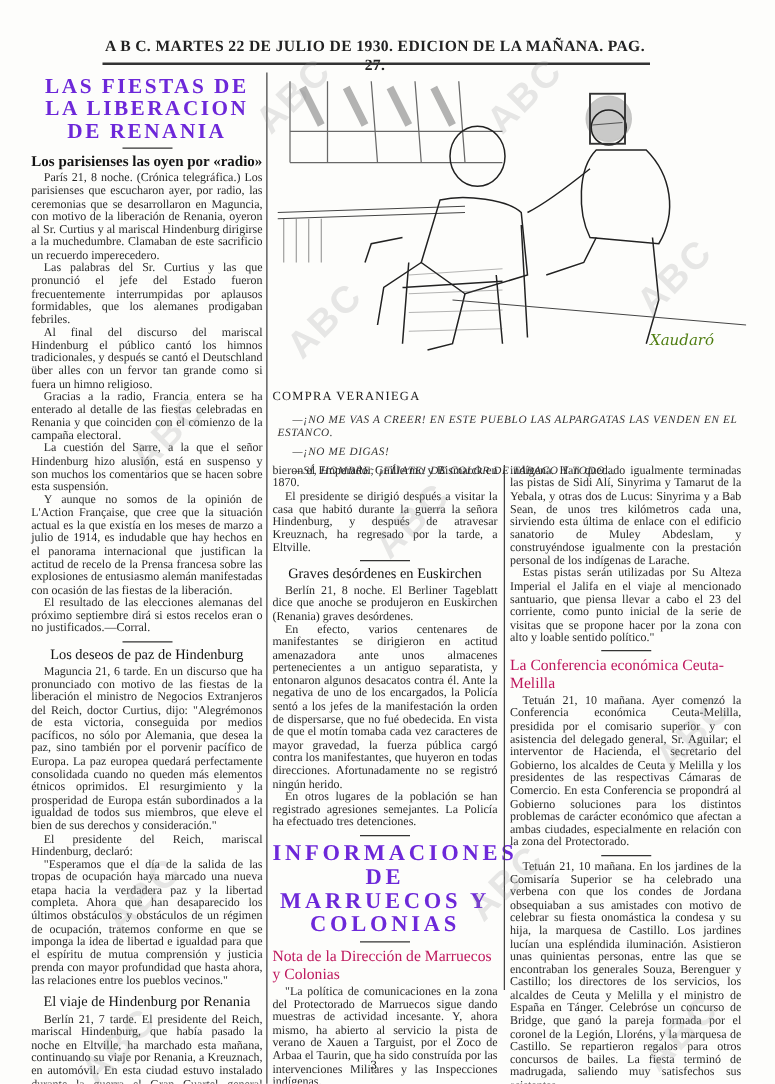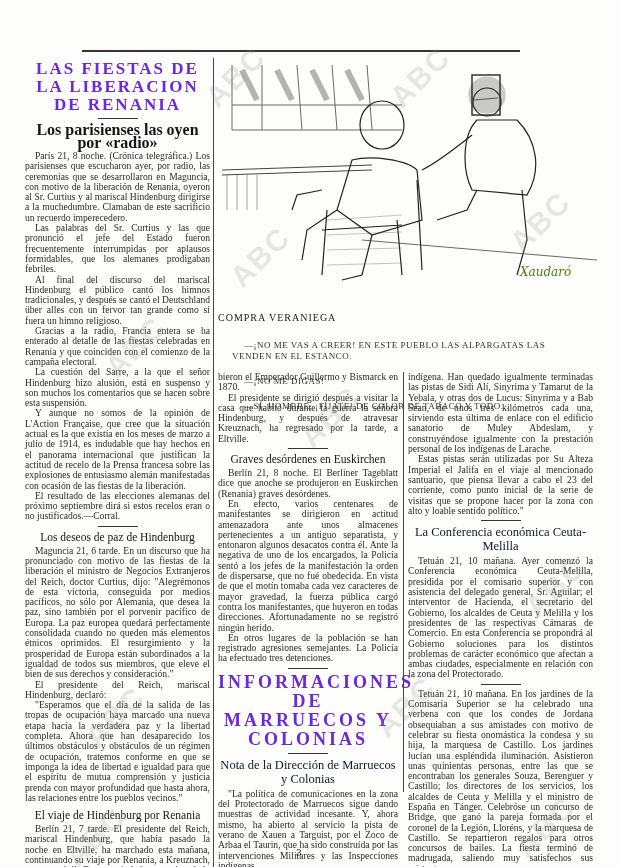--- a/index.html
+++ b/index.html
@@ -7,37 +7,38 @@
   .page { position:absolute; inset:0; background:#fdfdfb; }
   .masthead { position:absolute; left:80px; top:30px; width:440px; text-align:center; font-size:12.5px; letter-spacing:0.3px; font-family:"Liberation Serif", serif; font-weight:bold; color:#222; }
   .masthead-rule { position:absolute; left:82px; top:50px; width:438px; height:2px; background:#333; }
   .col { position:absolute; font-family:"Liberation Serif", serif; font-size:9.6px; line-height:10.3px; text-align:justify; color:#2a2a2a; }
   .col p { margin:0; text-indent:10px; }
   .col1 { left:25px; top:58px; width:185px; }
   .col2 { left:218px; top:372px; width:180px; }
   .col3 { left:408px; top:372px; width:185px; }
   .vrule { position:absolute; width:1px; background:#444; }
   .h-big { font-family:"Liberation Serif", serif; font-weight:bold; text-align:center; letter-spacing:2px; font-size:17px; line-height:18px; color:#6d28d9; margin:2px 0 4px; }
-  .h-sub { font-weight:bold; text-align:center; font-size:16px; line-height:13px; color:#151515; margin:4px 0 2px; }
+  .h-sub { font-weight:bold; text-align:center; font-size:12px; line-height:13px; color:#151515; margin:4px 0 2px; }
   .h-sub2 { text-align:center; font-size:11.5px; line-height:13px; color:#151515; margin:3px 0 2px; }
-  .h-ital { text-align:center; font-size:12.5px; line-height:14px; font-weight:bold; color:#0f172a; margin:3px 0 3px; }
+  .h-ital { text-align:left; font-size:12.5px; line-height:14px; font-weight:bold; color:#be185d; margin:3px 0 3px; }
   .sep { width:40px; height:1px; background:#333; margin:4px auto; }
   .illustration { position:absolute; left:222px; top:60px; width:375px; height:228px; }
   .caption { position:absolute; left:218px; top:312px; width:380px; text-align:left; font-size:10px; letter-spacing:1px; font-family:"Liberation Serif", serif; }
   .dialogue { position:absolute; left:218px; top:326px; width:380px; font-family:"Liberation Serif", serif; font-size:9px; line-height:11px; letter-spacing:0.5px; color:#333; }
-  .dialogue p { margin:14px; text-indent:12px; }
+  .dialogue p { margin:4px; text-indent:12px;font-style:italic; }
   .wm { position:absolute; font-family:"Liberation Sans", sans-serif; font-size:30px; color:rgba(150,150,150,0.22); transform:rotate(-45deg); font-weight:bold; letter-spacing:2px; }
   .pagenum { position:absolute; left:296px; top:848px; font-size:9px; }
   .signature { position:absolute; left:520px; top:265px; font-family:"DejaVu Serif", serif; font-style:italic; font-size:12px; color:#4d7c0f; }
 </style>
 </head>
 <body>
 
 <div class="page">
 
+  <div class="masthead">A B C. MARTES 22 DE JULIO DE 1930. EDICION DE LA MAÑANA. PAG. 27.</div>
   <div class="masthead-rule"></div>
 
   <div class="col col1">
     <div class="h-big">LAS FIESTAS DE LA LIBERACION DE RENANIA</div>
     <div class="sep"></div>
 
     <div class="h-sub">Los parisienses las oyen por «radio»</div>
     <p>París 21, 8 noche. (Crónica telegráfica.) Los parisienses que escucharon ayer, por radio, las ceremonias que se desarrollaron en Maguncia, con motivo de la liberación de Renania, oyeron al Sr. Curtius y al mariscal Hindenburg dirigirse a la muchedumbre. Clamaban de este sacrificio un recuerdo imperecedero.</p>
     <p>Las palabras del Sr. Curtius y las que pronunció el jefe del Estado fueron frecuentemente interrumpidas por aplausos formidables, que los alemanes prodigaban febriles.</p>
     <p>Al final del discurso del mariscal Hindenburg el público cantó los himnos tradicionales, y después se cantó el Deutschland über alles con un fervor tan grande como si fuera un himno religioso.</p>

